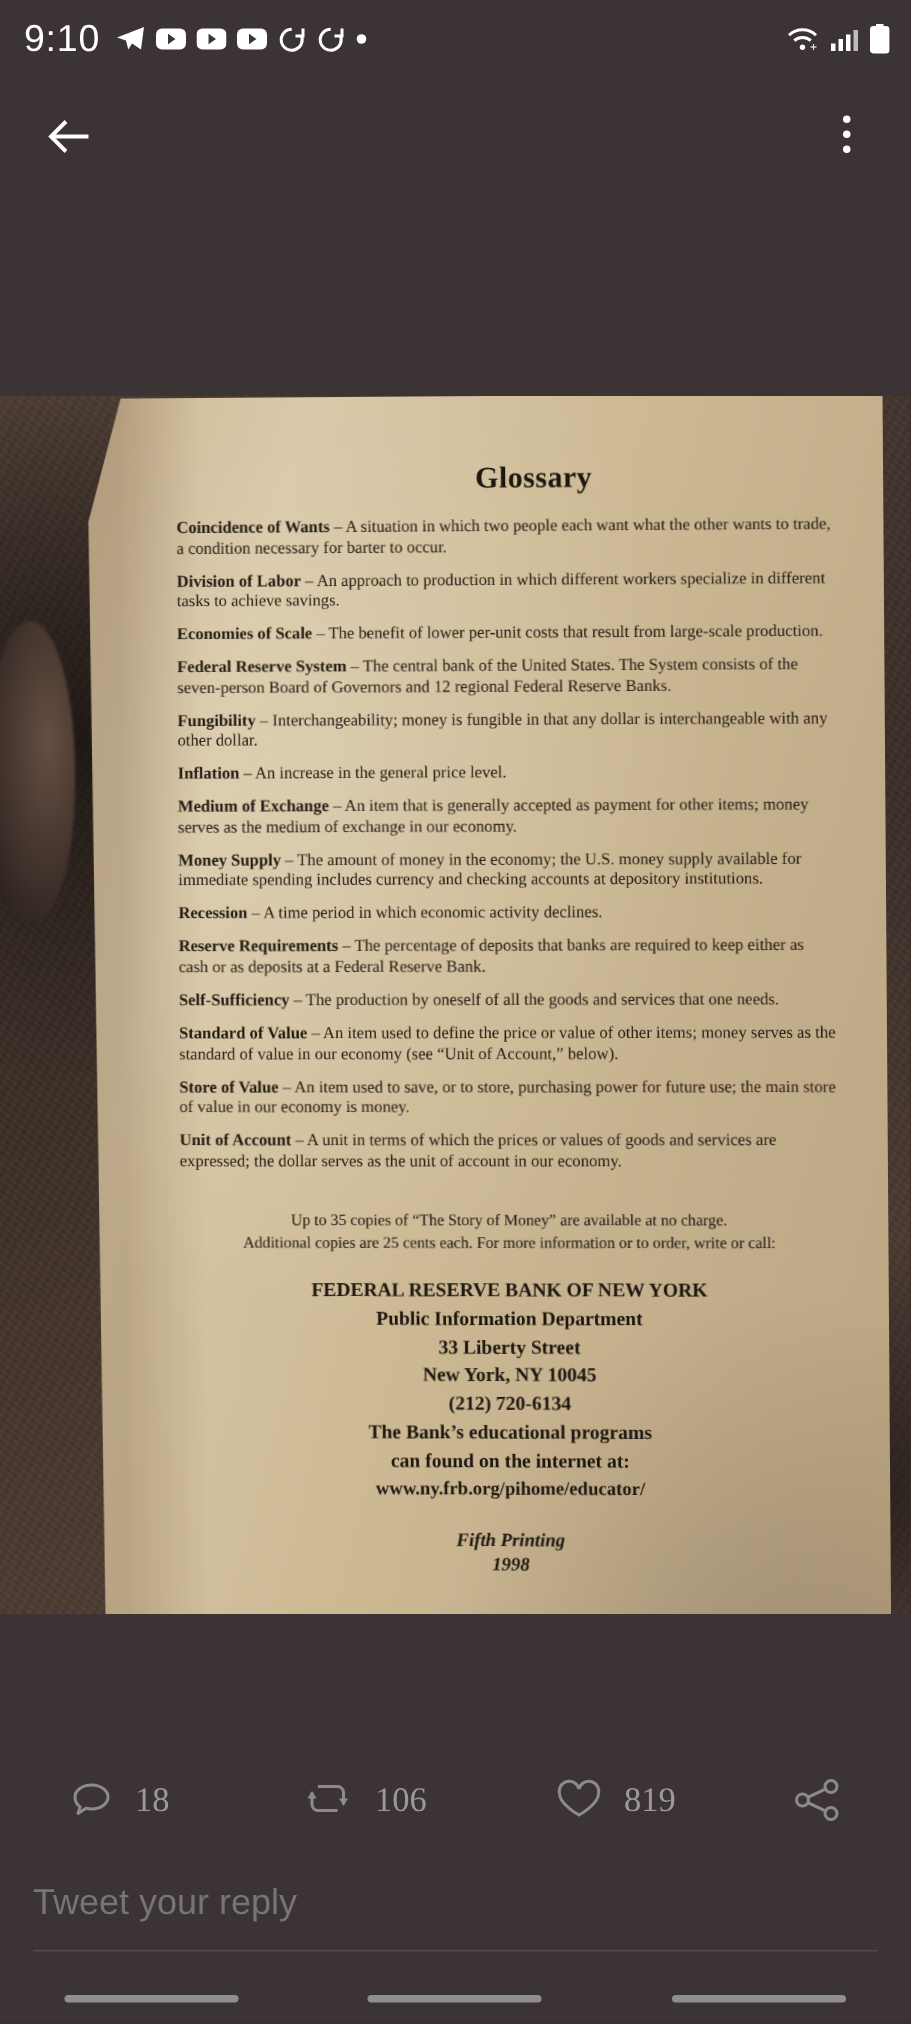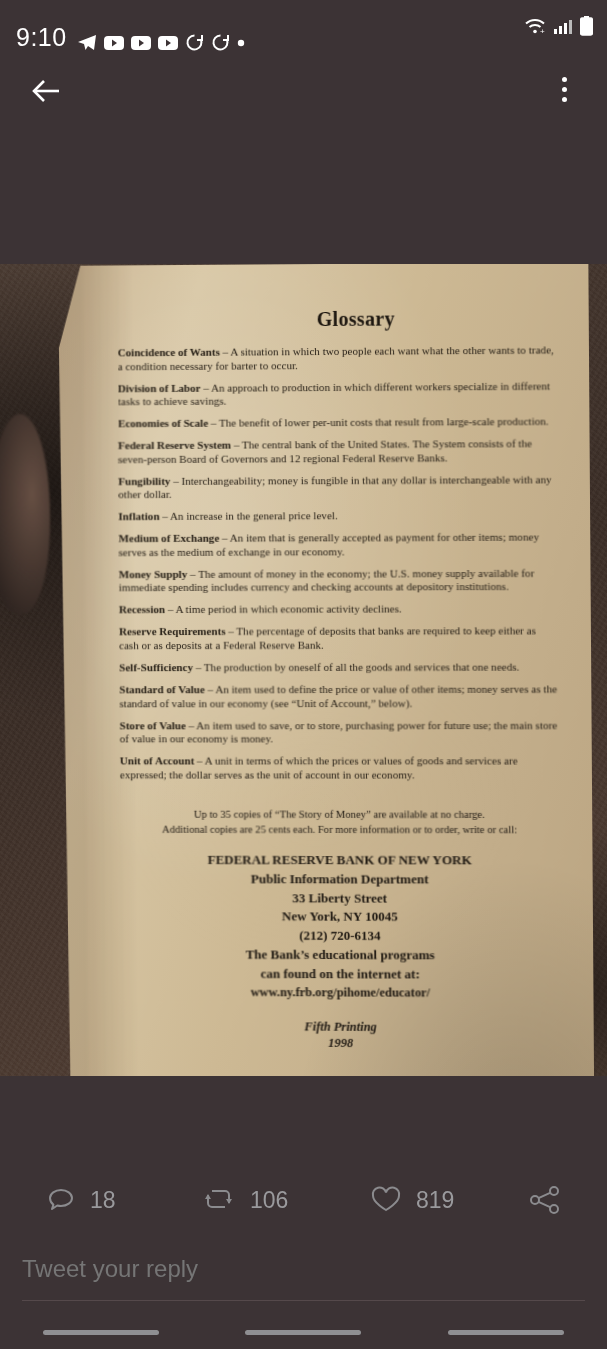--- a/index.html
+++ b/index.html
@@ -18,21 +18,21 @@
     overflow: hidden;
   }
 
   
   .status-bar {
     position: absolute;
     top: 0; left: 0;
     width: 607px;
     height: 52px;
     display: flex;
-    align-items: flex-end;
+    align-items: center;
     padding: 0 16px;
     color: #fff;
   }
   .status-clock {
     font-size: 25px;
     letter-spacing: 0.5px;
     margin-right: 10px;
   }
   .status-icons-left {
     display: flex;
@@ -187,20 +187,21 @@
   }
 
   
   .actions {
     position: absolute;
     left: 0; top: 1160px;
     width: 552px;
     height: 80px;
     display: flex;
     align-items: center;
+    font-family: Liberation Serif, serif;
   }
   .action {
     display: flex;
     align-items: center;
     gap: 14px;
     color: #8b8b8e;
     font-size: 23px;
     cursor: pointer;
   }
   .a1 { position: absolute; left: 46px; }

